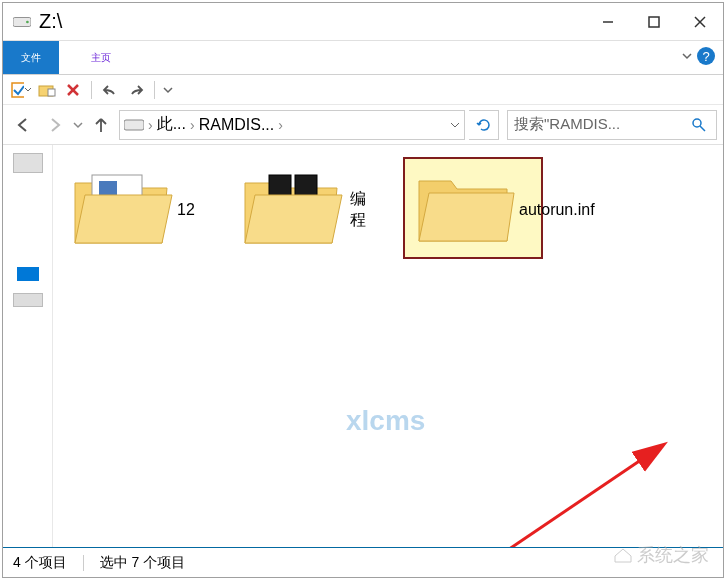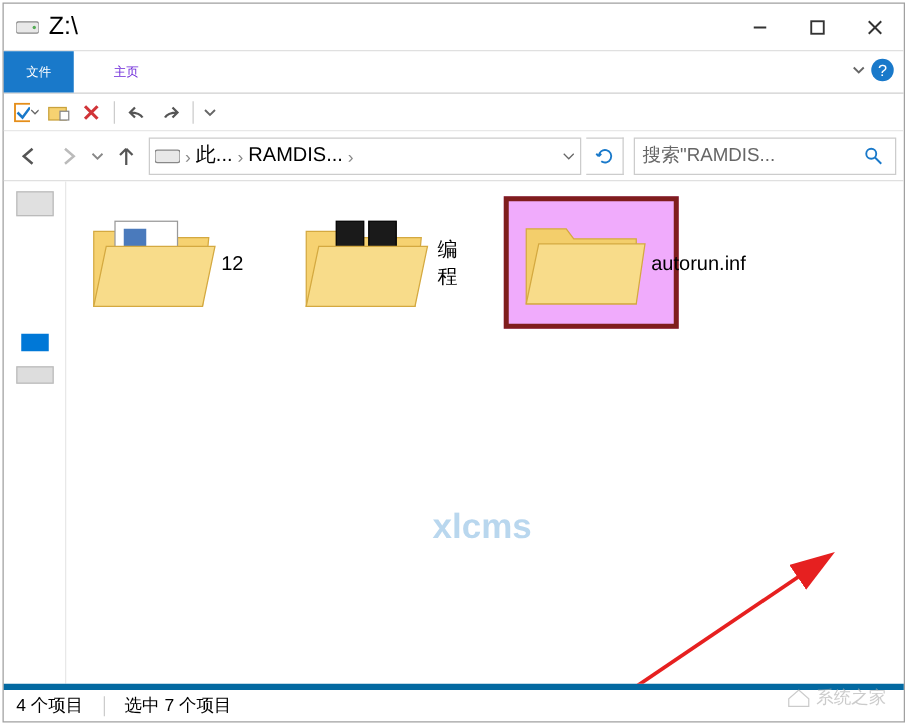--- a/index.html
+++ b/index.html
@@ -36,30 +36,30 @@
     .searchbox span { color: #666; font-size: 15px; white-space: nowrap; overflow: hidden; }
     .search-icon-box { width: 22px; display: flex; align-items: center; justify-content: center; color: #1979ca; }
     
     .content { flex: 1; display: flex; overflow: hidden; }
     .sidebar { width: 50px; border-right: 1px solid #e8e8e8; padding: 8px 0; display: flex; flex-direction: column; align-items: center; gap: 12px; }
     .sb-item { width: 30px; height: 20px; background: #e0e0e0; border: 1px solid #bbb; }
     .sb-item.blue { background: #0078d7; border: none; height: 14px; width: 22px; }
     
     .file-area { flex: 1; padding: 12px 10px; display: flex; flex-wrap: wrap; align-content: flex-start; gap: 20px 30px; position: relative; }
     .file-item { width: 140px; display: flex; flex-direction: row; align-items: center; cursor: pointer; padding: 4px; }
-    .file-item.selected { background: #f0abfc; border: 4px solid #7f1d1d; }
+    .file-item.selected { background: #fef9c3; border: 2px solid #7f1d1d; }
     .folder-visual { width: 110px; height: 90px; position: relative; display: flex; align-items: center; justify-content: center; }
     .file-label { margin-top: 4px; font-size: 16px; text-align: center; line-height: 1.3; }
     
-    .statusbar { height: 30px; border-top: 5px solid #0369a1; display: flex; align-items: center; padding: 0 10px; gap: 16px; font-size: 14px; }
+    .statusbar { height: 30px; border-top: 1px solid #0369a1; display: flex; align-items: center; padding: 0 10px; gap: 16px; font-size: 14px; }
     .statusbar-sep { width: 1px; height: 16px; background: #ccc; }
     
     .watermark { position: absolute; left: 245px; top: 260px; font-size: 18px; color: #999; opacity: 0.7; pointer-events: none; }
     .watermark .big { font-size: 28px; font-weight: bold; color: #3a8dd0; opacity: 0.5; margin-left: 48px; }
-    .watermark2 { position: absolute; right: 14px; bottom: 10px; font-size: 14px; color: #aaa; opacity: 0.6; pointer-events: none; display: flex; align-items: center; gap: 4px; }
+    .watermark2 { position: absolute; right: 14px; bottom: 10px; font-size: 18px; color: #aaa; opacity: 0.6; pointer-events: none; display: flex; align-items: center; gap: 4px; }
     
     .red-arrow { position: absolute; left: 240px; top: 290px; pointer-events: none; }
   </style>
 </head>
 <body>
 
 <div class="window">
 
   <div class="titlebar">
     <svg class="drive-icon" viewBox="0 0 20 14">

